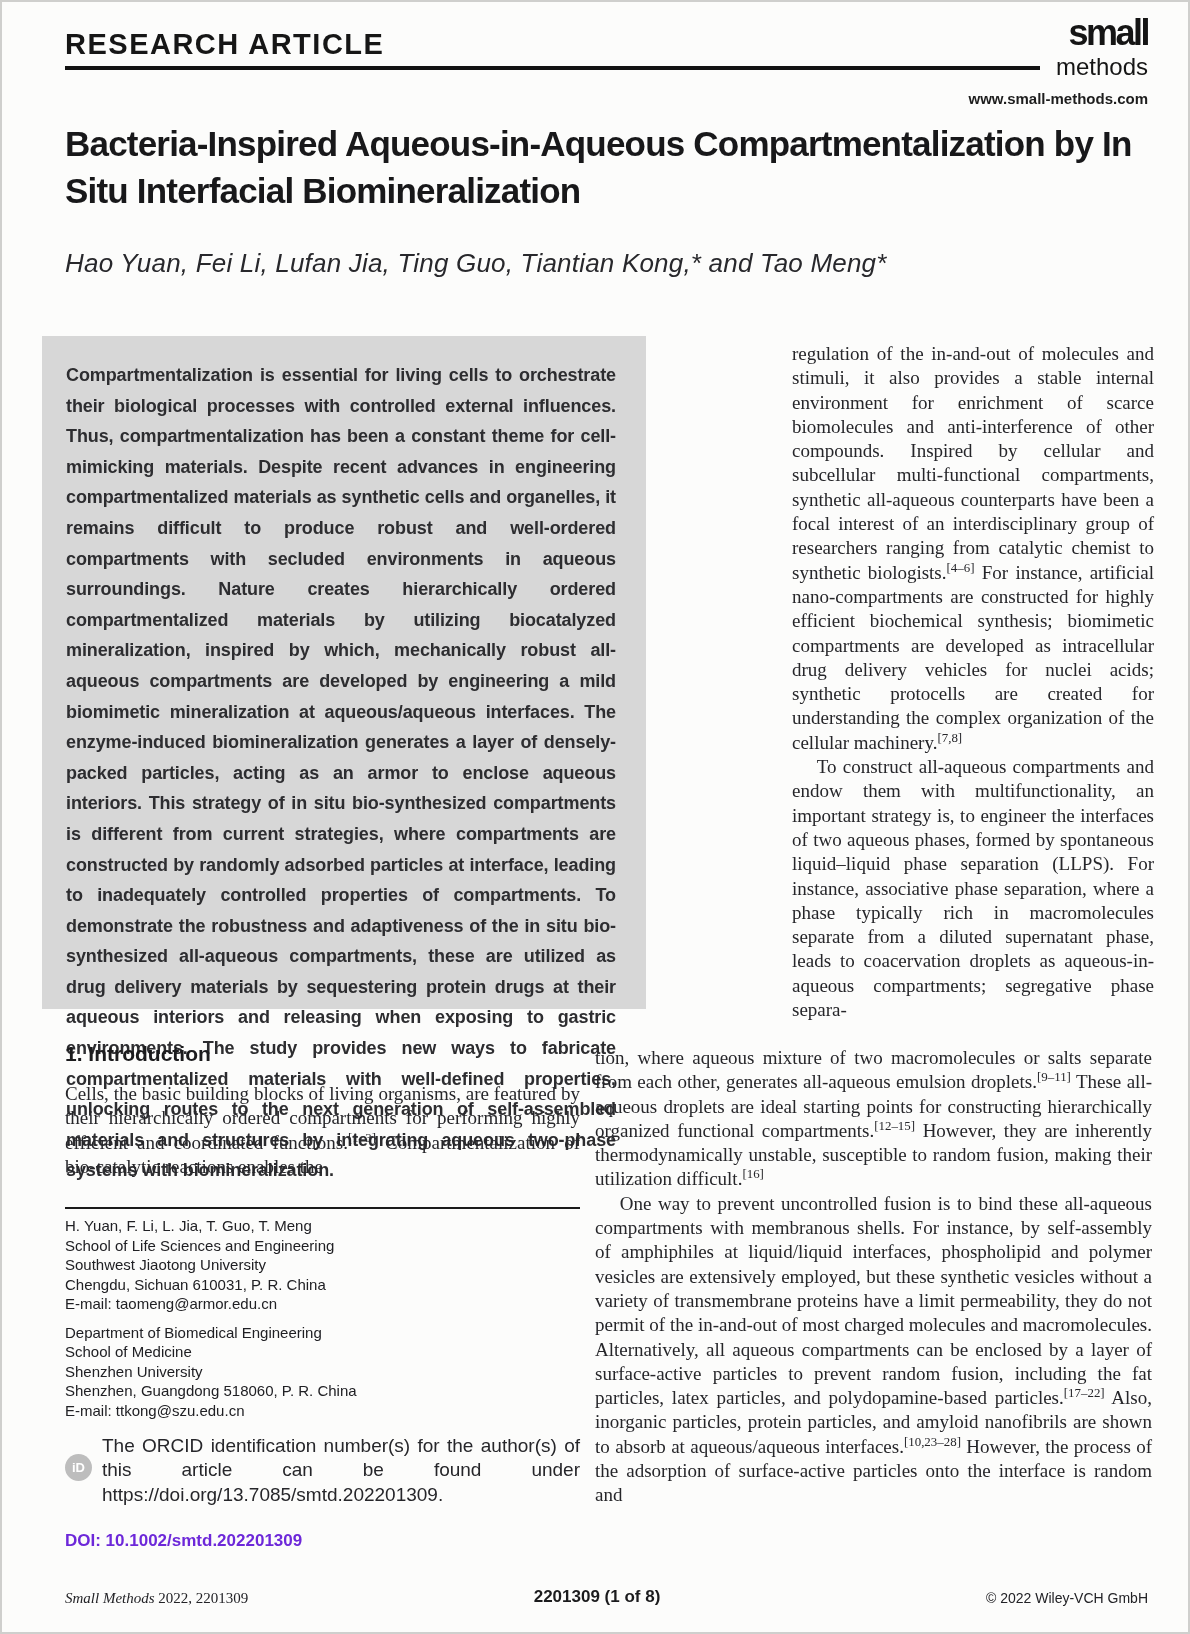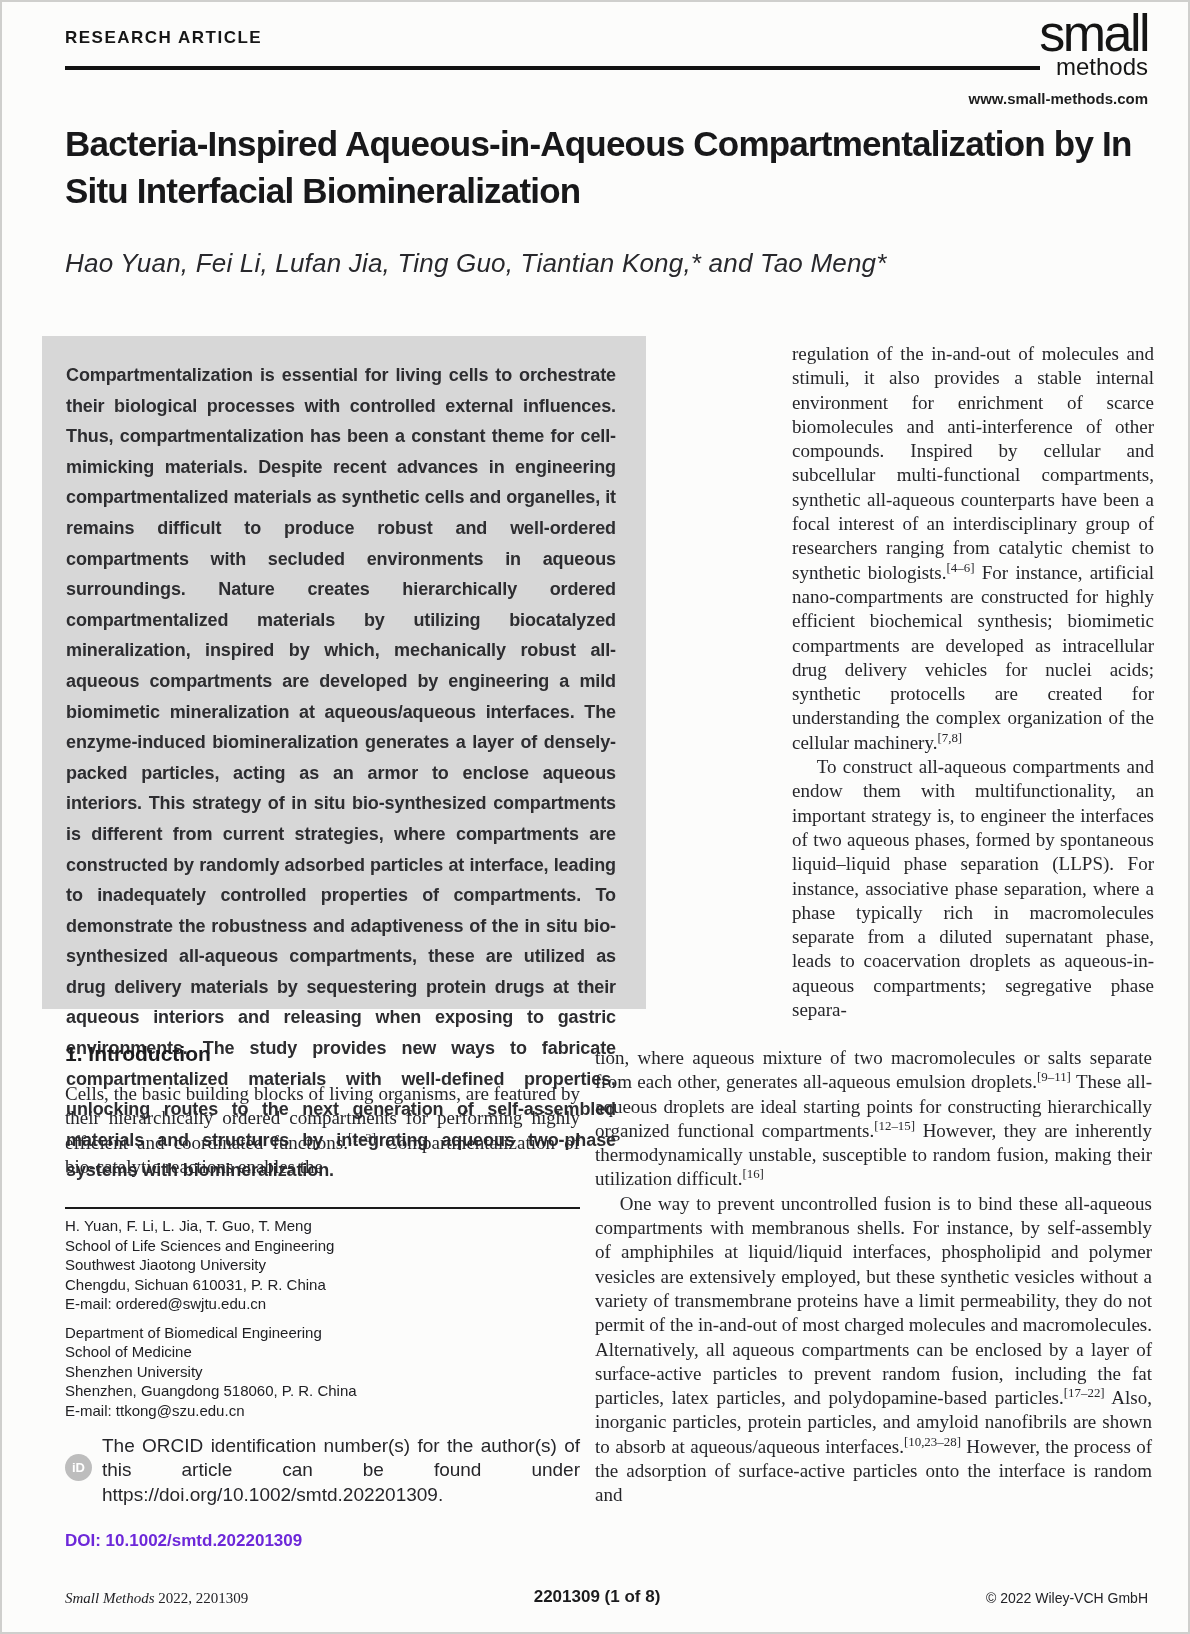--- a/index.html
+++ b/index.html
@@ -11,33 +11,33 @@
     background: #fcfcfb;
     border: 2px solid #cfcfcd;
     font-family: "Liberation Serif", serif;
     color: #26262a;
     overflow: hidden;
   }
   
   .article-type {
     position: absolute; left: 63px; top: 26px;
     font-family: "Liberation Sans", sans-serif;
-    font-weight: 700; font-size: 17px; letter-spacing: 1.5px;
+    font-weight: 700; font-size: 29px; letter-spacing: 1.5px;
     color: #161616;
   }
   .header-rule {
     position: absolute; left: 63px; top: 64px;
     width: 975px; height: 3.5px; background: #121212;
   }
   .logo {
     position: absolute; right: 40px; top: 8px;
     text-align: right; color: #151515;
     font-family: "Liberation Sans", sans-serif;
   }
-  .logo-small { font-size: 52px; font-weight: 400; letter-spacing: -2.5px; line-height: 46px; }
+  .logo-small { font-size: 36px; font-weight: 700; letter-spacing: -2.5px; line-height: 46px; }
   .logo-methods { font-size: 24px; font-weight: 400; line-height: 22px; letter-spacing: 0px; }
   .website {
     position: absolute; right: 40px; top: 88px;
     font-family: "Liberation Sans", sans-serif;
     font-weight: 700; font-size: 15px; color: #1d1d1d;
   }
   
   .title {
     position: absolute; left: 63px; top: 118px; width: 1092px;
     font-family: "Liberation Sans", sans-serif;
@@ -150,34 +150,34 @@
   <div class="col-left-bottom body-text">
     <h2 class="section-heading">1. Introduction</h2>
     <p>Cells, the basic building blocks of living organisms, are featured by their hierarchically ordered compartments for performing highly efficient and coordinated functions.<sup>[1–3]</sup> Compartmentalization of bio-catalytic reactions enables the</p>
 
     <div class="affiliations">
       <div class="group">
         <div>H. Yuan, F. Li, L. Jia, T. Guo, T. Meng</div>
         <div>School of Life Sciences and Engineering</div>
         <div>Southwest Jiaotong University</div>
         <div>Chengdu, Sichuan 610031, P. R. China</div>
-        <div>E-mail: ordered@swjtu.edu.cn</div>
+        <div>E-mail: taomeng@armor.edu.cn</div>
       </div>
       <div class="group">
         <div>Department of Biomedical Engineering</div>
         <div>School of Medicine</div>
         <div>Shenzhen University</div>
         <div>Shenzhen, Guangdong 518060, P. R. China</div>
         <div>E-mail: ttkong@szu.edu.cn</div>
       </div>
     </div>
 
     <div class="orcid-row">
       <span class="orcid-icon">iD</span>
-      <p class="orcid-note">The ORCID identification number(s) for the author(s) of this article can be found under https://doi.org/10.1002/smtd.202201309.</p>
+      <p class="orcid-note">The ORCID identification number(s) for the author(s) of this article can be found under https://doi.org/13.7085/smtd.202201309.</p>
     </div>
 
     <div class="doi-line">DOI: 10.1002/smtd.202201309</div>
   </div>
 
   <div class="col-right-bottom body-text">
     <p>tion, where aqueous mixture of two macromolecules or salts separate from each other, generates all-aqueous emulsion droplets.<sup>[9–11]</sup> These all-aqueous droplets are ideal starting points for constructing hierarchically organized functional compartments.<sup>[12–15]</sup> However, they are inherently thermodynamically unstable, susceptible to random fusion, making their utilization difficult.<sup>[16]</sup></p>
     <p class="indent">One way to prevent uncontrolled fusion is to bind these all-aqueous compartments with membranous shells. For instance, by self-assembly of amphiphiles at liquid/liquid interfaces, phospholipid and polymer vesicles are extensively employed, but these synthetic vesicles without a variety of transmembrane proteins have a limit permeability, they do not permit of the in-and-out of most charged molecules and macromolecules. Alternatively, all aqueous compartments can be enclosed by a layer of surface-active particles to prevent random fusion, including the fat particles, latex particles, and polydopamine-based particles.<sup>[17–22]</sup> Also, inorganic particles, protein particles, and amyloid nanofibrils are shown to absorb at aqueous/aqueous interfaces.<sup>[10,23–28]</sup> However, the process of the adsorption of surface-active particles onto the interface is random and</p>
   </div>
 

